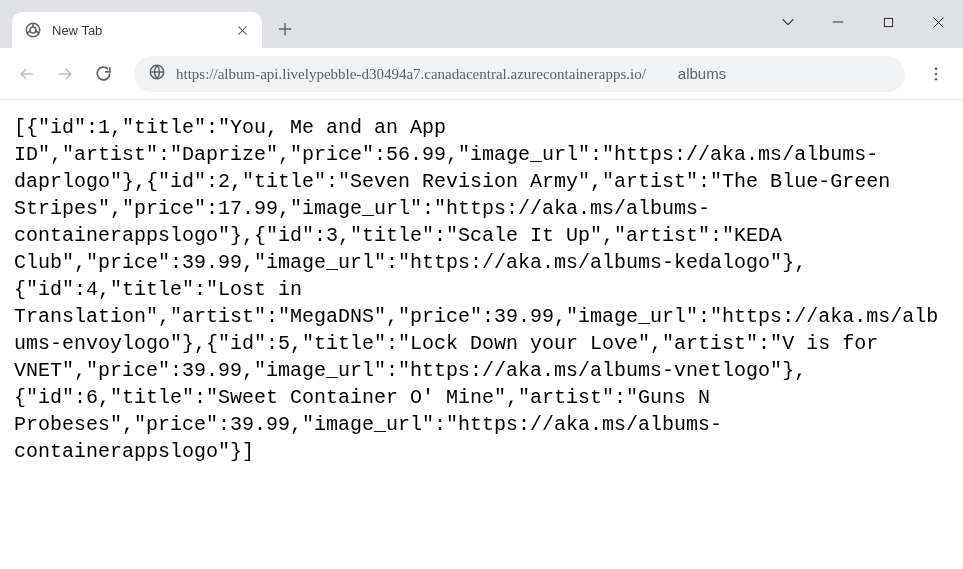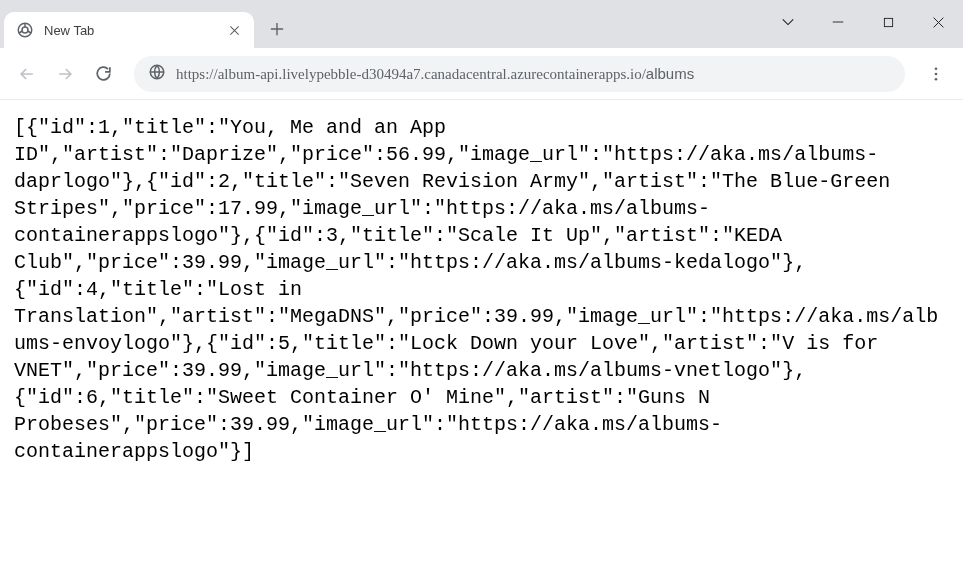--- a/index.html
+++ b/index.html
@@ -28,21 +28,21 @@
     }
     .wc {
       width: 50px;
       height: 36px;
       display: flex;
       align-items: center;
       justify-content: center;
       color: #1f1f1f;
     }
     .tab {
-      margin-left: 4px;
+      margin-left: 12px;
       height: 36px;
       background: #fff;
       border-radius: 10px 10px 0 0;
       display: flex;
       align-items: center;
       padding: 0 12px;
       min-width: 250px;
       position: relative;
     }
     .tab-favicon {
@@ -117,20 +117,21 @@
       position: relative;
     }
     .url-base {
       border-bottom: 2px solid #00bcd4;
       padding-bottom: 1px;
       font-family: Liberation Serif, serif;
     }
     .url-path {
       border-bottom: 2px solid #0f172a;
       padding-bottom: 1px;
+      margin-left: 32px;
     }
     .menu-btn {
       width: 38px;
       height: 38px;
       display: flex;
       align-items: center;
       justify-content: center;
       color: #5f6368;
     }
     .content-wrap {

